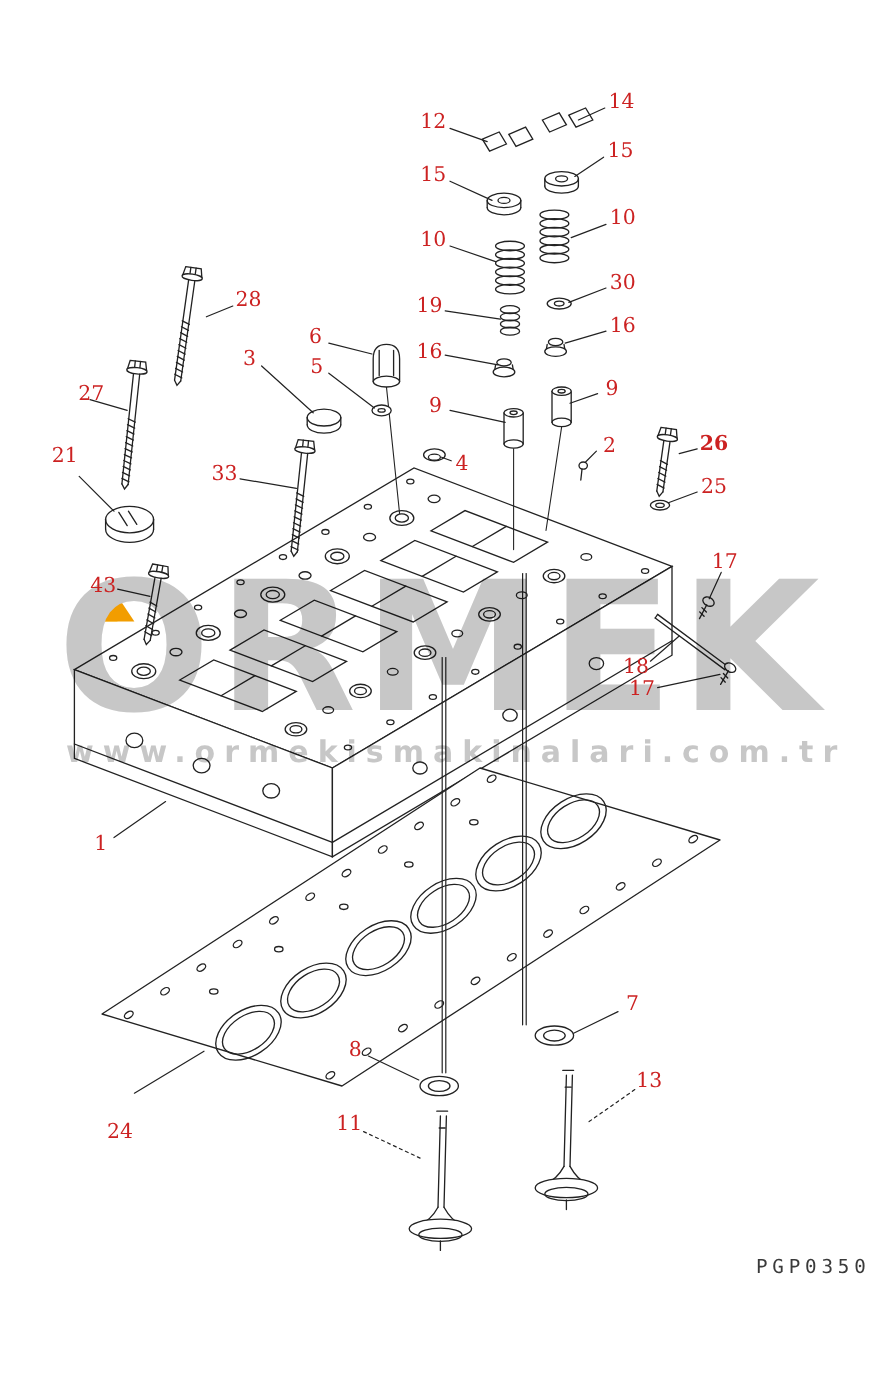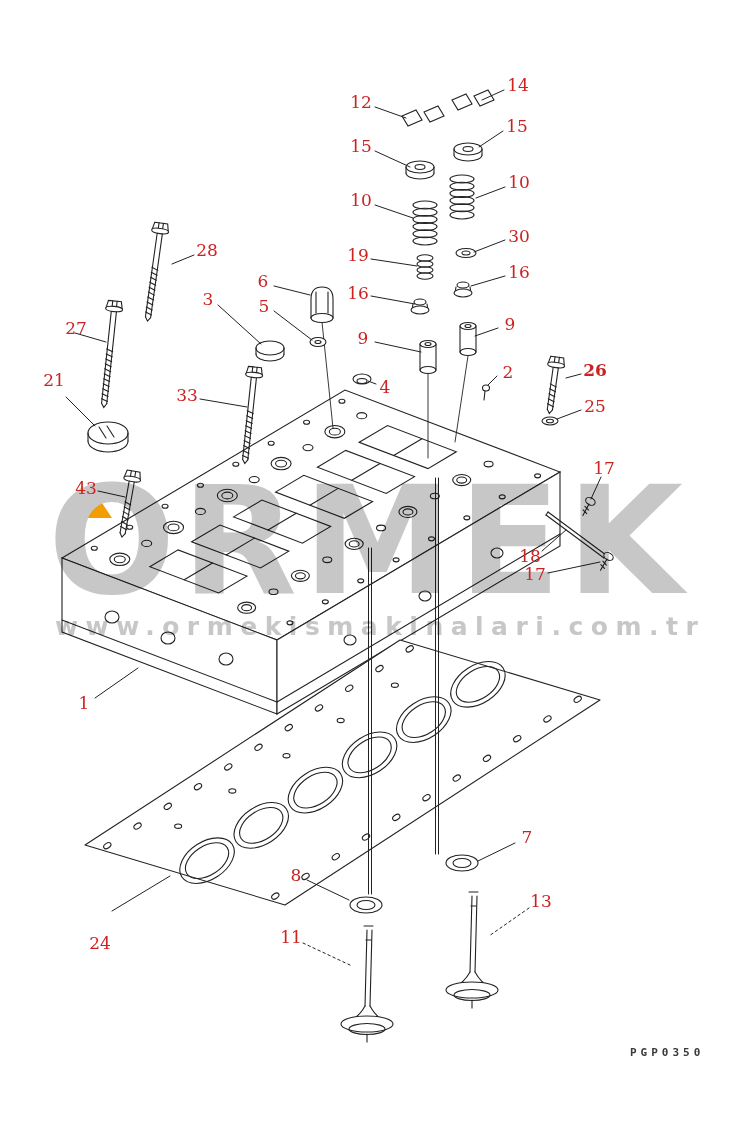--- a/index.html
+++ b/index.html
@@ -14,22 +14,22 @@
              font-family:"DejaVu Sans", sans-serif; white-space:nowrap; }
   .wm-url  { position:absolute; left:55px; top:612px; font-size:25px; font-weight:bold;
              letter-spacing:7.5px; color:var(--wm,#c7c7c7);
              font-family:"DejaVu Sans", sans-serif; white-space:nowrap; }
   .wm-logo { position:absolute; left:58px; top:482px; }
   #callout-layer { position:absolute; left:0; top:0; width:739px; height:888px; z-index:4; pointer-events:none; }
   .callout { position:absolute; transform:translate(-50%,-50%);
              font-family:"DejaVu Serif", serif; font-size:17px;
              color:var(--callout,#cc2222); white-space:nowrap; }
   .drawing-code { position:absolute; left:630px; top:1046px; z-index:5;
-                  font-family:"DejaVu Sans Mono", monospace; font-size:11px;
-                  letter-spacing:4px; color:#3a3a3a;font-weight:bold; }
+                  font-family:"DejaVu Sans Mono", monospace; font-size:16px;
+                  letter-spacing:4px; color:#3a3a3a; }
 </style>
 </head>
 <body>
 
 <div class="stage">
 
   <svg id="art" width="739" height="1144" viewBox="0 0 739 1144" stroke="#222222" fill="none" stroke-width="1.1" stroke-linecap="round">
 
     <g>
       <polygon points="62,558 345,390 560,472 277,640" fill="#ffffff"></polygon>

